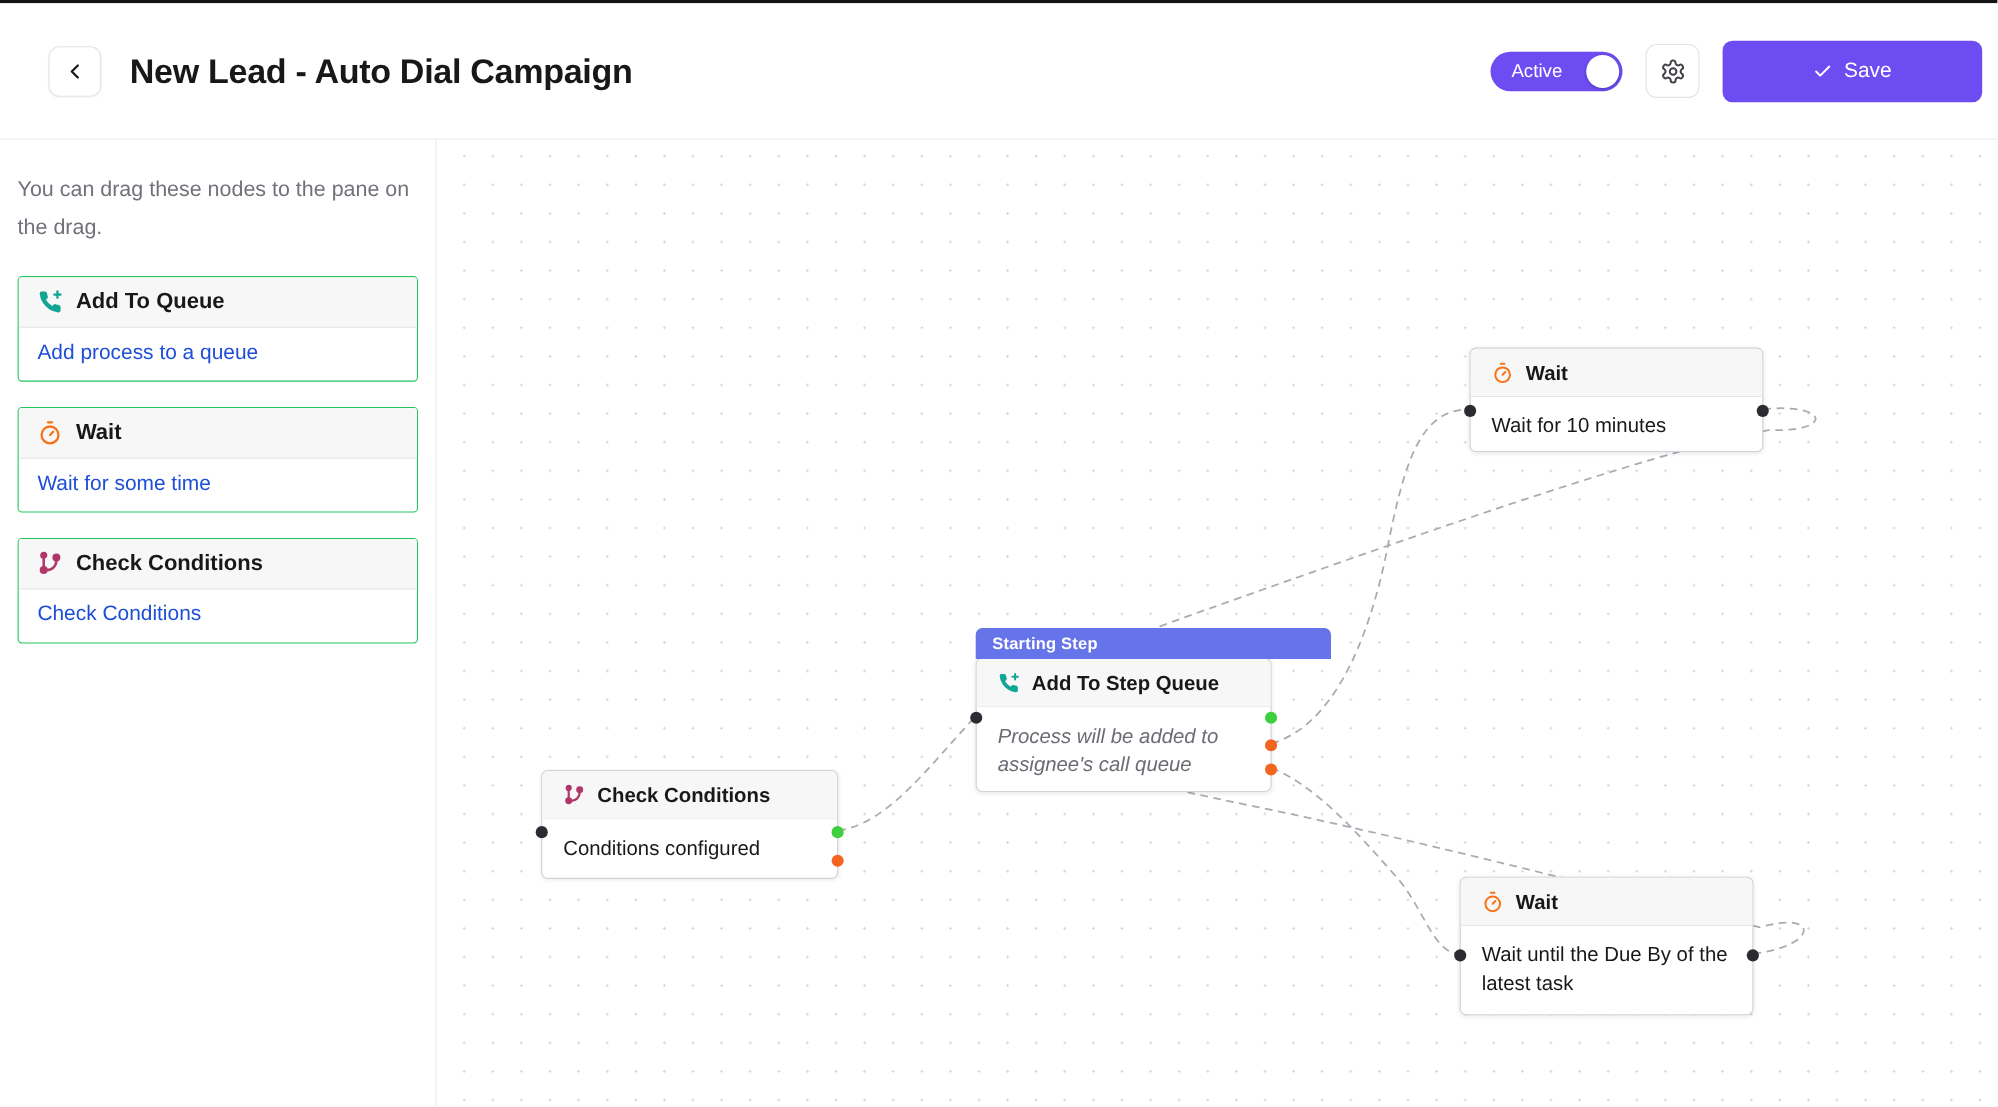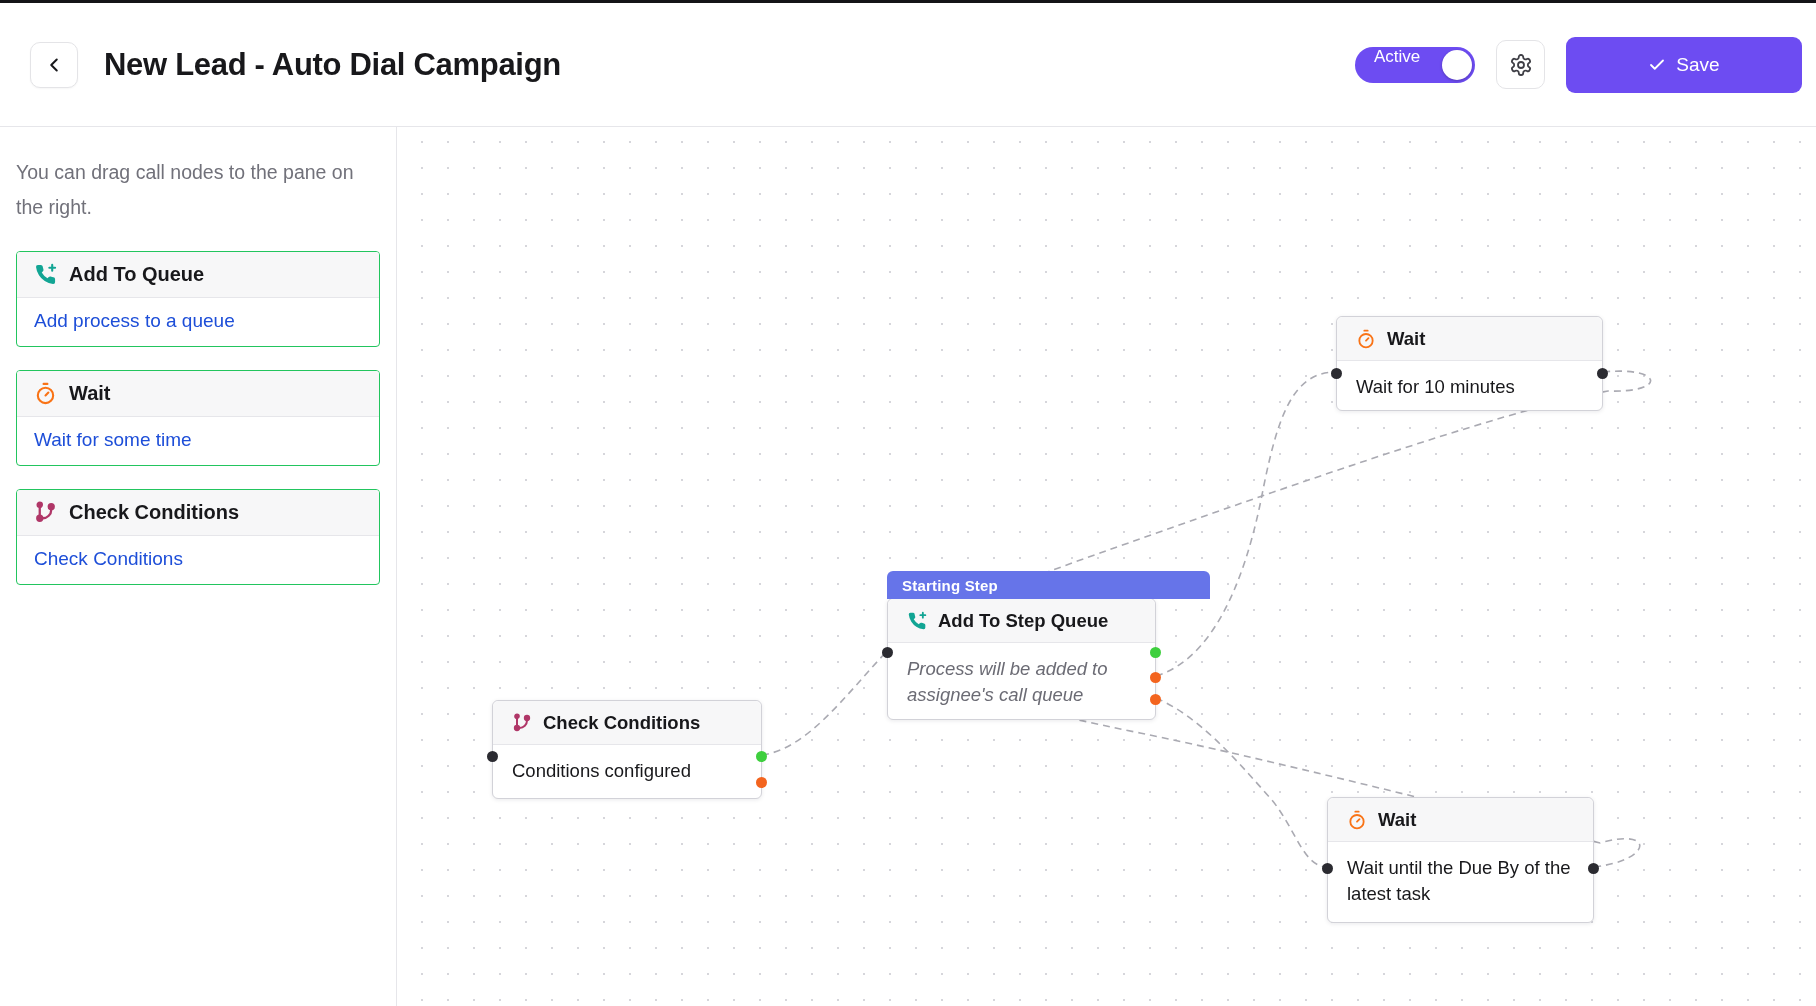--- a/index.html
+++ b/index.html
@@ -3,28 +3,28 @@
 <meta charset="utf-8">
 <style>
   * { margin:0; padding:0; box-sizing:border-box; }
   html,body { width:1816px; height:1006px; overflow:hidden;
     font-family:"Liberation Sans", sans-serif; background:#fff; color:#18181b; }
 
   .top-line { height:3px; background:#141417; width:100%; }
 
   
   .header { position:relative; height:124px; display:flex; align-items:center;
-    padding:0 14px 0 30px; background:#fff; border-bottom:1px solid #e6e6ea; }
+    padding:0 14px 0 44px; background:#fff; border-bottom:1px solid #e6e6ea; }
   .back-btn { width:48px; height:46px; border:1px solid #e4e4e7; border-radius:10px;
     background:#fff; display:flex; align-items:center; justify-content:center;
     box-shadow:0 1px 2px rgba(0,0,0,.04); cursor:pointer; }
   .page-title { font-size:31px; font-weight:700; margin-left:26px; letter-spacing:-.3px; }
   .header-right { margin-left:auto; display:flex; align-items:center; gap:21px; }
   .toggle { position:relative; width:120px; height:36px; border-radius:18px;
-    background:#6d4cf2; color:#fff; font-size:17px; display:flex; align-items:flex-start;
+    background:#6d4cf2; color:#fff; font-size:17px; display:flex; align-items:center;
     padding-left:19px; cursor:pointer; }
   .toggle-knob { position:absolute; right:3px; top:3px; width:30px; height:30px;
     border-radius:50%; background:#fff; box-shadow:0 1px 3px rgba(0,0,0,.25); }
   .gear-btn { width:49px; height:49px; border:1px solid #e4e4e7; border-radius:10px;
     background:#fff; display:flex; align-items:center; justify-content:center; cursor:pointer; }
   .save-btn { width:236px; height:56px; border:none; border-radius:9px; background:#6d4cf2;
     color:#fff; font-size:19px; display:flex; align-items:center; justify-content:center;
     gap:10px; cursor:pointer; font-family:inherit; }
 
   
@@ -98,21 +98,21 @@
           </svg>
       </span>
       <span>Save</span>
     </button>
   </div>
 </div>
 
 <div class="main">
 
   <div class="sidebar">
-    <div class="hint">You can drag call nodes to the pane on the right.</div>
+    <div class="hint">You can drag these nodes to the pane on the drag.</div>
 
     <div class="p-card">
       <div class="p-card-head">
         <span class="icon">
           <svg width="23" height="23" viewBox="0 0 24 24">
               <path fill="#12a594" d="M22 16.92v3a2 2 0 0 1-2.18 2 19.79 19.79 0 0 1-8.63-3.07 19.5 19.5 0 0 1-6-6 19.79 19.79 0 0 1-3.07-8.67A2 2 0 0 1 4.11 2h3a2 2 0 0 1 2 1.72 12.84 12.84 0 0 0 .7 2.81 2 2 0 0 1-.45 2.11L8.09 9.91a16 16 0 0 0 6 6l1.27-1.27a2 2 0 0 1 2.11-.45 12.84 12.84 0 0 0 2.81.7A2 2 0 0 1 22 16.92z"></path>
               <path d="M19 2v6M16 5h6" fill="none" stroke="#12a594" stroke-width="2.2" stroke-linecap="round"></path>
             </svg>
         </span>
         <span class="p-card-title">Add To Queue</span>

